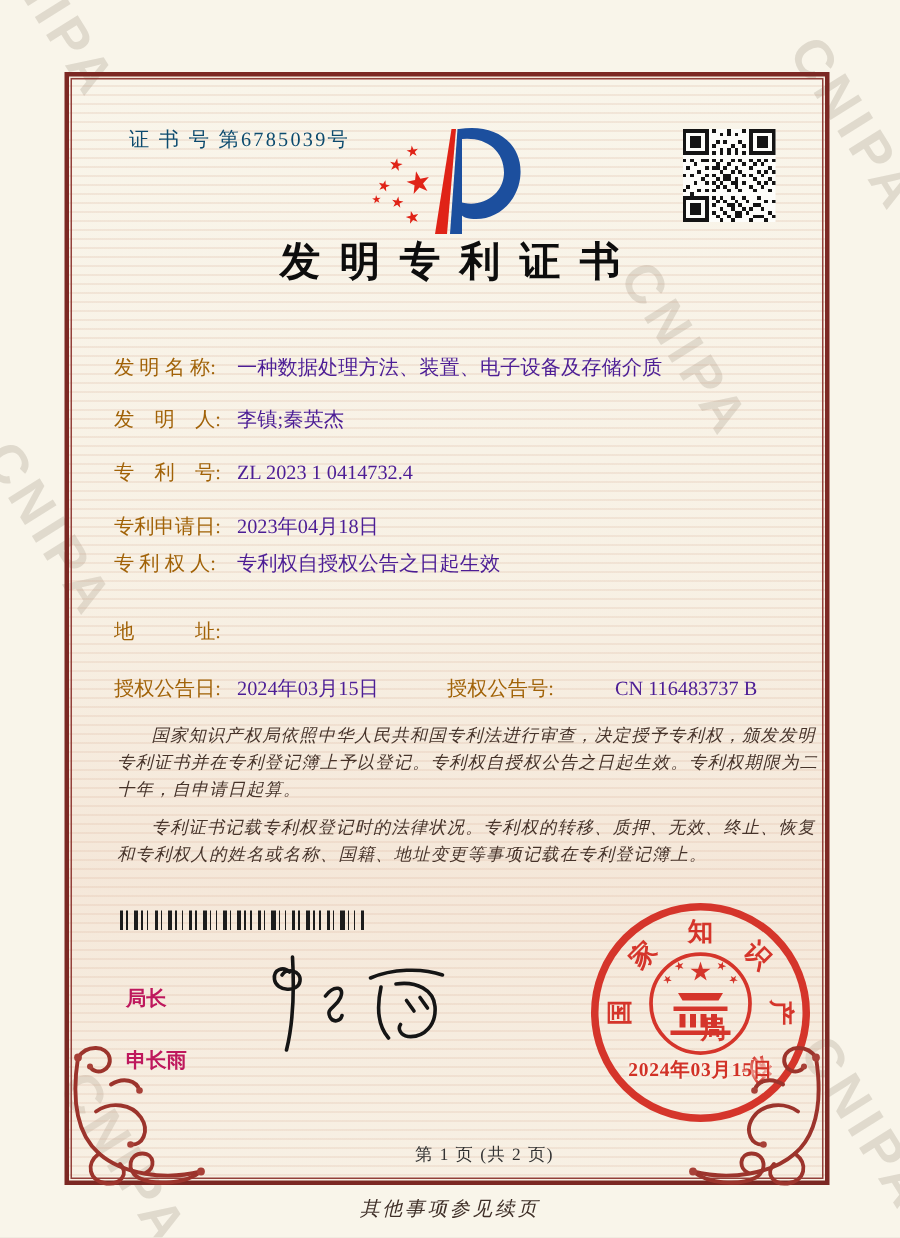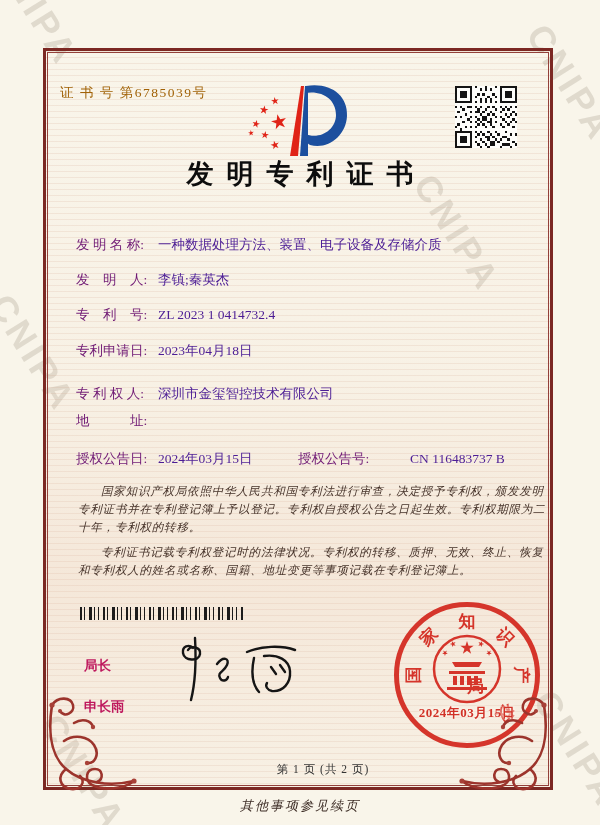--- a/index.html
+++ b/index.html
@@ -11,30 +11,30 @@
       transform:rotate(58deg);white-space:nowrap;z-index:1;}
   
   .frame{position:absolute;left:43px;top:48px;right:47px;bottom:35px;z-index:2;
       border:3px solid #7c2823;box-sizing:border-box;
       background:
         linear-gradient(180deg, rgba(238,214,196,0) 0%, rgba(236,206,184,0.10) 45%,
                         rgba(232,192,168,0.26) 72%, rgba(238,212,192,0.14) 100%),
         repeating-linear-gradient(180deg, rgba(198,140,112,0.15) 0 1px, rgba(0,0,0,0) 1px 6px);}
   .frame::after{content:"";position:absolute;inset:1px;border:1px solid #93403a;pointer-events:none;}
   .layer{position:absolute;inset:0;z-index:3;}
-  .cert-no{position:absolute;left:60px;top:84px;font-size:13.5px;letter-spacing:1.5px;color:#a16207;}
+  .cert-no{position:absolute;left:86px;top:84px;font-size:13.5px;letter-spacing:1.5px;color:#0c4a6e;}
   .logo{position:absolute;left:248px;top:82px;width:105px;height:78px;}
   .qr{position:absolute;left:455px;top:86px;width:62px;height:62px;}
   .title{position:absolute;left:0;right:0;top:156px;text-align:center;
          font-size:27px;font-weight:bold;color:#0d0d0d;letter-spacing:13px;text-indent:13px;}
   .fields{position:absolute;left:76px;right:56px;top:0;height:0;font-size:13.5px;}
   .frow{position:absolute;left:0;right:0;display:flex;align-items:flex-start;}
-  .f-label{flex:0 0 82px;color:#701a75;white-space:pre;}
+  .f-label{flex:0 0 82px;color:#a16207;white-space:pre;}
   .f-value{color:#4c1d95;white-space:pre-wrap;line-height:18px;}
-  .r1{top:236px}.r2{top:271px}.r3{top:306px}.r4{top:342px}.r5{top:385px}.r6{top:412px}.r7{top:450px}
+  .r1{top:236px}.r2{top:271px}.r3{top:306px}.r4{top:342px}.r5{top:367px}.r6{top:412px}.r7{top:450px}
   .pair2{position:absolute;left:222px;top:0;display:flex;gap:30px;}
   .paras{position:absolute;left:78px;right:54px;top:482px;}
   .paras p{margin:0 0 7px 0;font-size:11.5px;font-style:italic;line-height:18px;
            color:#46332a;text-indent:2em;letter-spacing:0.8px;}
   .barcode{position:absolute;left:80px;top:607px;width:163px;height:13px;
       background:
         repeating-linear-gradient(90deg,#1c1c1c 0 2px,transparent 2px 4px,#1c1c1c 4px 5px,
           transparent 5px 9px,#1c1c1c 9px 12px,transparent 12px 14px,#1c1c1c 14px 15px,
           transparent 15px 18px,#1c1c1c 18px 19px,transparent 19px 23px);}
   .director{position:absolute;left:84px;top:657px;
@@ -140,37 +140,37 @@
       <div class="frow r3">
         <span class="f-label">专　利　号:</span>
         <span class="f-value">ZL 2023 1 0414732.4</span>
       </div>
       <div class="frow r4">
         <span class="f-label">专利申请日:</span>
         <span class="f-value">2023年04月18日</span>
       </div>
       <div class="frow r5">
         <span class="f-label">专 利 权 人:</span>
-        <span class="f-value">深圳市金玺智控技术有限公司</span>
+        <span class="f-value">专利权自授权公告之日起生效</span>
       </div>
       <div class="frow r6">
         <span class="f-label">地　　　址:</span>
       </div>
       <div class="frow r7">
         <span class="f-label">授权公告日:</span>
         <span class="f-value">2024年03月15日</span>
         <span class="pair2">
           <span class="f-label">授权公告号:</span>
           <span class="f-value">CN 116483737 B</span>
         </span>
       </div>
     </div>
 
     <div class="paras">
-      <p>国家知识产权局依照中华人民共和国专利法进行审查，决定授予专利权，颁发发明专利证书并在专利登记簿上予以登记。专利权自授权公告之日起生效。专利权期限为二十年，专利权的转移。</p>
+      <p>国家知识产权局依照中华人民共和国专利法进行审查，决定授予专利权，颁发发明专利证书并在专利登记簿上予以登记。专利权自授权公告之日起生效。专利权期限为二十年，自申请日起算。</p>
       <p>专利证书记载专利权登记时的法律状况。专利权的转移、质押、无效、终止、恢复和专利权人的姓名或名称、国籍、地址变更等事项记载在专利登记簿上。</p>
     </div>
 
     <div class="barcode"></div>
 
     <div class="director">
       <div>局长</div>
       <div class="nm">申长雨</div>
     </div>
 

